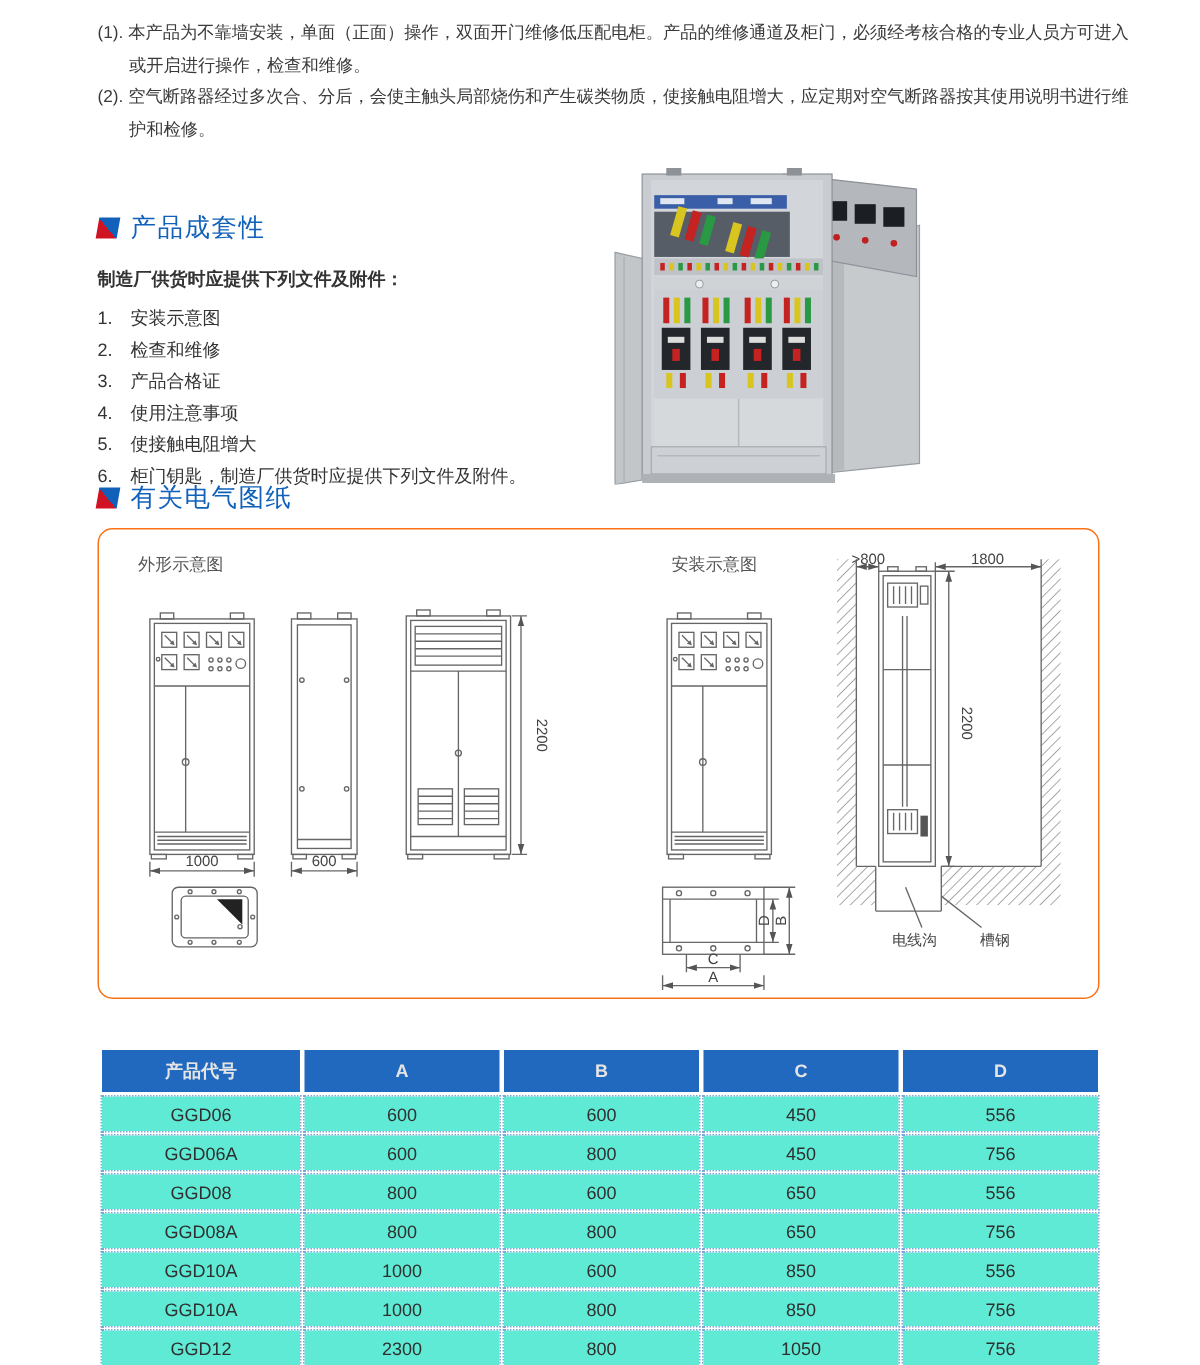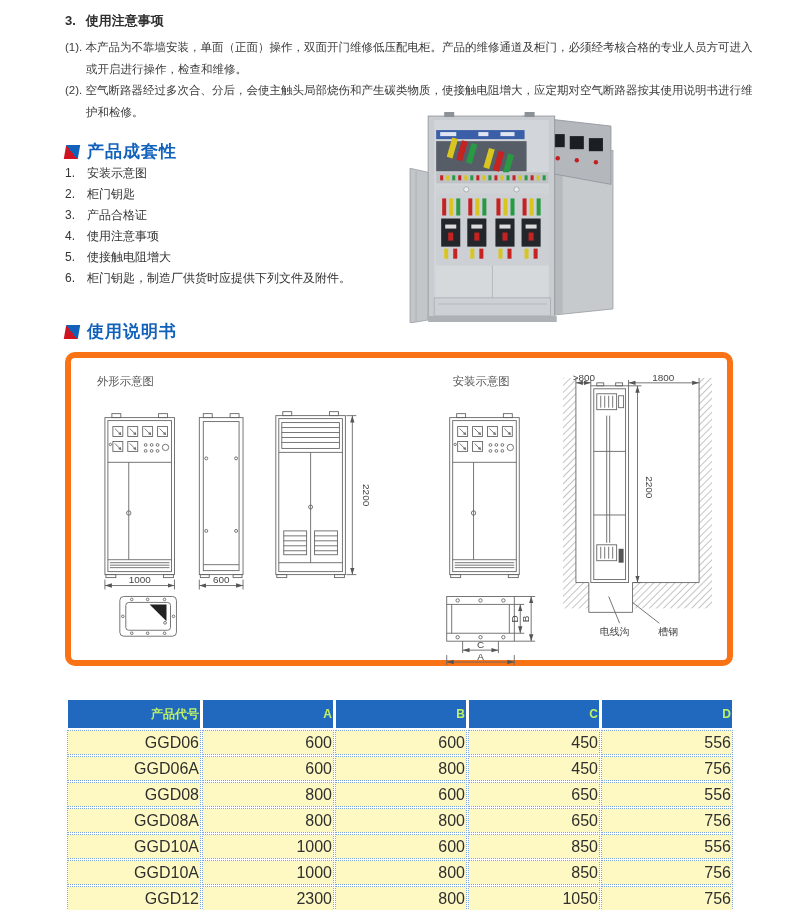--- a/index.html
+++ b/index.html
@@ -9,73 +9,71 @@
   
   .notes{position:absolute;left:65px;top:12px;width:694px;}
   .notes-head{font-size:13px;font-weight:bold;color:#2f2f2f;margin:0 0 7px;}
   .notes-head .hn{margin-right:10px;}
   .note-item{font-size:11.5px;line-height:21.5px;margin:0;padding-left:21px;text-indent:-21px;color:#3a3a3a;}
 
   
   .sec-head{display:flex;align-items:center;gap:8px;}
   .sec-icon{width:14px;height:14px;flex:0 0 14px;transform:skewX(-10deg);
             background:linear-gradient(225deg,#1161bb 0 52%,#cf1322 52% 100%);}
-  .sec-title{font-size:17px;font-weight:bold;color:#1161bb;letter-spacing:1px;}
+  .sec-title{font-size:17px;font-weight:normal;color:#1161bb;letter-spacing:1px;}
 
   
   .completeness{position:absolute;left:65px;top:140px;width:345px;}
   .comp-intro{font-size:12px;font-weight:600;color:#333;margin:15px 0 7px;}
   .doc-item{display:flex;font-size:12px;line-height:21px;color:#333;font-weight:500;}
   .doc-num{width:22px;flex:0 0 22px;}
   .doc-text{flex:1;}
 
   
   .photo-wrap{position:absolute;left:404px;top:110px;width:213px;height:213px;}
 
   
   .install-head{position:absolute;left:65px;top:320px;}
 
   
   .draw-box{position:absolute;left:65px;top:352px;width:668px;height:314px;
-            border:6px solid #f97316;border-radius:10px;box-sizing:border-box;}
+            border:1px solid #f97316;border-radius:10px;box-sizing:border-box;}
   .draws{position:absolute;left:0;top:0;width:666px;height:312px;}
   .draws text{stroke:none;fill:#444;font-size:10px;font-family:"Liberation Sans","DejaVu Sans",sans-serif;}
   .draws text.ttl{font-size:11.5px;fill:#555;}
 
   
   .dim-table{position:absolute;left:65px;top:697px;width:670px;border-collapse:separate;border-spacing:3px;}
-  .dim-table th{background:#2069bf;color:#bef264;font-size:12px;font-weight:bold;height:26px;text-align:right;}
-  .dim-table td{background:#fef9c3;color:#2f2f2f;font-size:16px;height:21px;text-align:right;
+  .dim-table th{background:#2069bf;color:#e5e5e5;font-size:12px;font-weight:bold;height:26px;text-align:center;}
+  .dim-table td{background:#5eead4;color:#2f2f2f;font-size:12px;height:21px;text-align:center;
                 outline:1px dotted #7ea6d8;outline-offset:0;}
 </style>
 </head>
 <body>
 
 <div class="page">
 
   <div class="notes">
-    <div class="notes-head">
-      <span class="hn">3.</span><span>使用注意事项</span>
-    </div>
     <p class="note-item"><span>(1).</span> <span>本产品为不靠墙安装，单面（正面）操作，双面开门维修低压配电柜。产品的维修通道及柜门，必须经考核合格的专业人员方可进入或开启进行操作，检查和维修。</span></p>
     <p class="note-item"><span>(2).</span> <span>空气断路器经过多次合、分后，会使主触头局部烧伤和产生碳类物质，使接触电阻增大，应定期对空气断路器按其使用说明书进行维护和检修。</span></p>
   </div>
 
   <div class="completeness">
     <div class="sec-head">
       <span class="sec-icon"></span>
       <span class="sec-title">产品成套性</span>
     </div>
+    <div class="comp-intro">制造厂供货时应提供下列文件及附件：</div>
     <div class="doc-item">
         <span class="doc-num">1.</span>
         <span class="doc-text">安装示意图</span>
       </div>
     <div class="doc-item">
         <span class="doc-num">2.</span>
-        <span class="doc-text">柜门钥匙</span>
+        <span class="doc-text">检查和维修</span>
       </div>
     <div class="doc-item">
         <span class="doc-num">3.</span>
         <span class="doc-text">产品合格证</span>
       </div>
     <div class="doc-item">
         <span class="doc-num">4.</span>
         <span class="doc-text">使用注意事项</span>
       </div>
     <div class="doc-item">
@@ -197,21 +195,21 @@
       <rect x="32" y="155" width="112" height="32" fill="#d6d9dc"></rect>
       <line x1="88" y1="155" x2="88" y2="187" stroke="#b5b9bd"></line>
       <rect x="30" y="187" width="116" height="18" fill="#cdd0d4" stroke="#9aa0a5" stroke-width="0.6"></rect>
       <line x1="34" y1="193" x2="142" y2="193" stroke="#b5b9bd"></line>
       <rect x="24" y="205" width="128" height="6" fill="#aeb2b6"></rect>
     </svg>
   </div>
 
   <div class="install-head sec-head">
     <span class="sec-icon"></span>
-    <span class="sec-title">使用说明书</span>
+    <span class="sec-title">有关电气图纸</span>
   </div>
 
   <div class="draw-box">
     <svg class="draws" viewBox="0 0 668 314">
       <defs>
         <marker id="ar" markerWidth="8" markerHeight="8" refX="7" refY="3" orient="auto-start-reverse" markerUnits="userSpaceOnUse">
           <path d="M0,0.8 L7,3 L0,5.2 Z" fill="#555"></path>
         </marker>
         <pattern id="hat" width="5" height="5" patternUnits="userSpaceOnUse" patternTransform="rotate(45)">
           <line x1="0" y1="0" x2="0" y2="5" stroke="#8a8a8a" stroke-width="1"></line>

